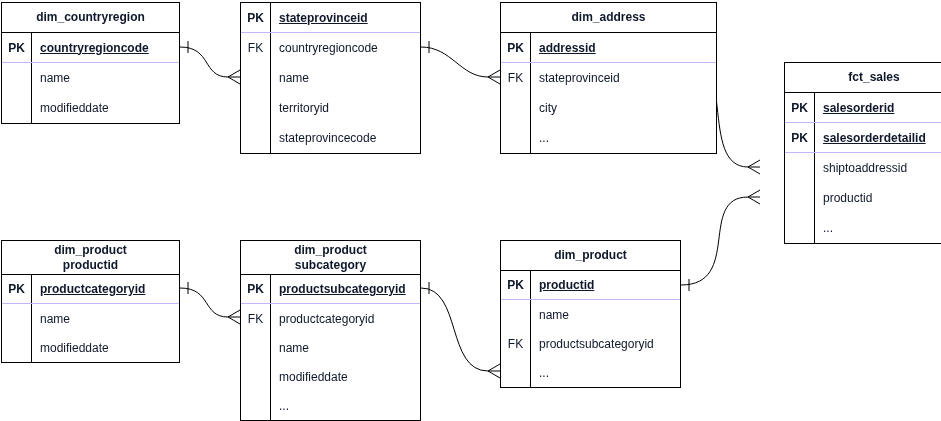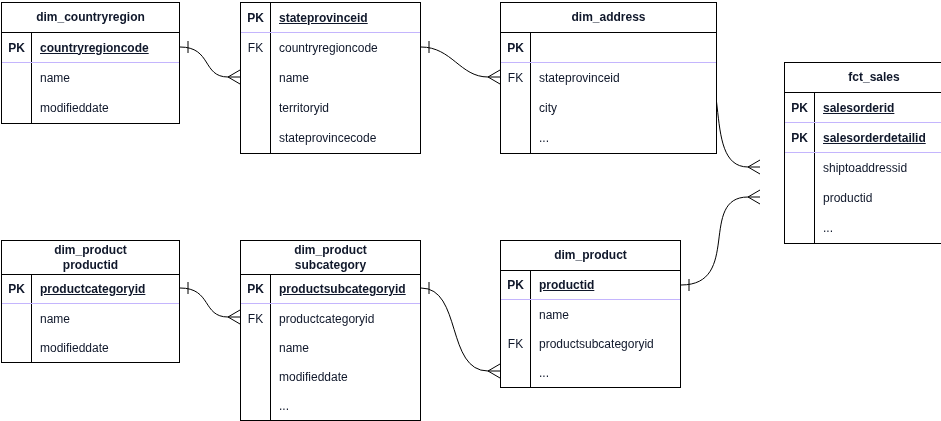--- a/index.html
+++ b/index.html
@@ -121,20 +121,21 @@
         <div class="keycell"></div>
         <div class="namecell">stateprovincecode</div>
       </div>
     </div>
     <div class="entity" style="left: 500px; top: 2px; width: 217px;">
       <div class="entity-title" style="height: 30px;">
         <div>dim_address</div>
       </div>
       <div class="row pk-sep" style="height: 30px;">
         <div class="keycell pkkey">PK</div>
+        <div class="namecell pk-name">addressid</div>
       </div>
       <div class="row" style="height: 30px;">
         <div class="keycell">FK</div>
         <div class="namecell">stateprovinceid</div>
       </div>
       <div class="row" style="height: 30px;">
         <div class="keycell"></div>
         <div class="namecell">city</div>
       </div>
       <div class="row" style="height: 30px;">

